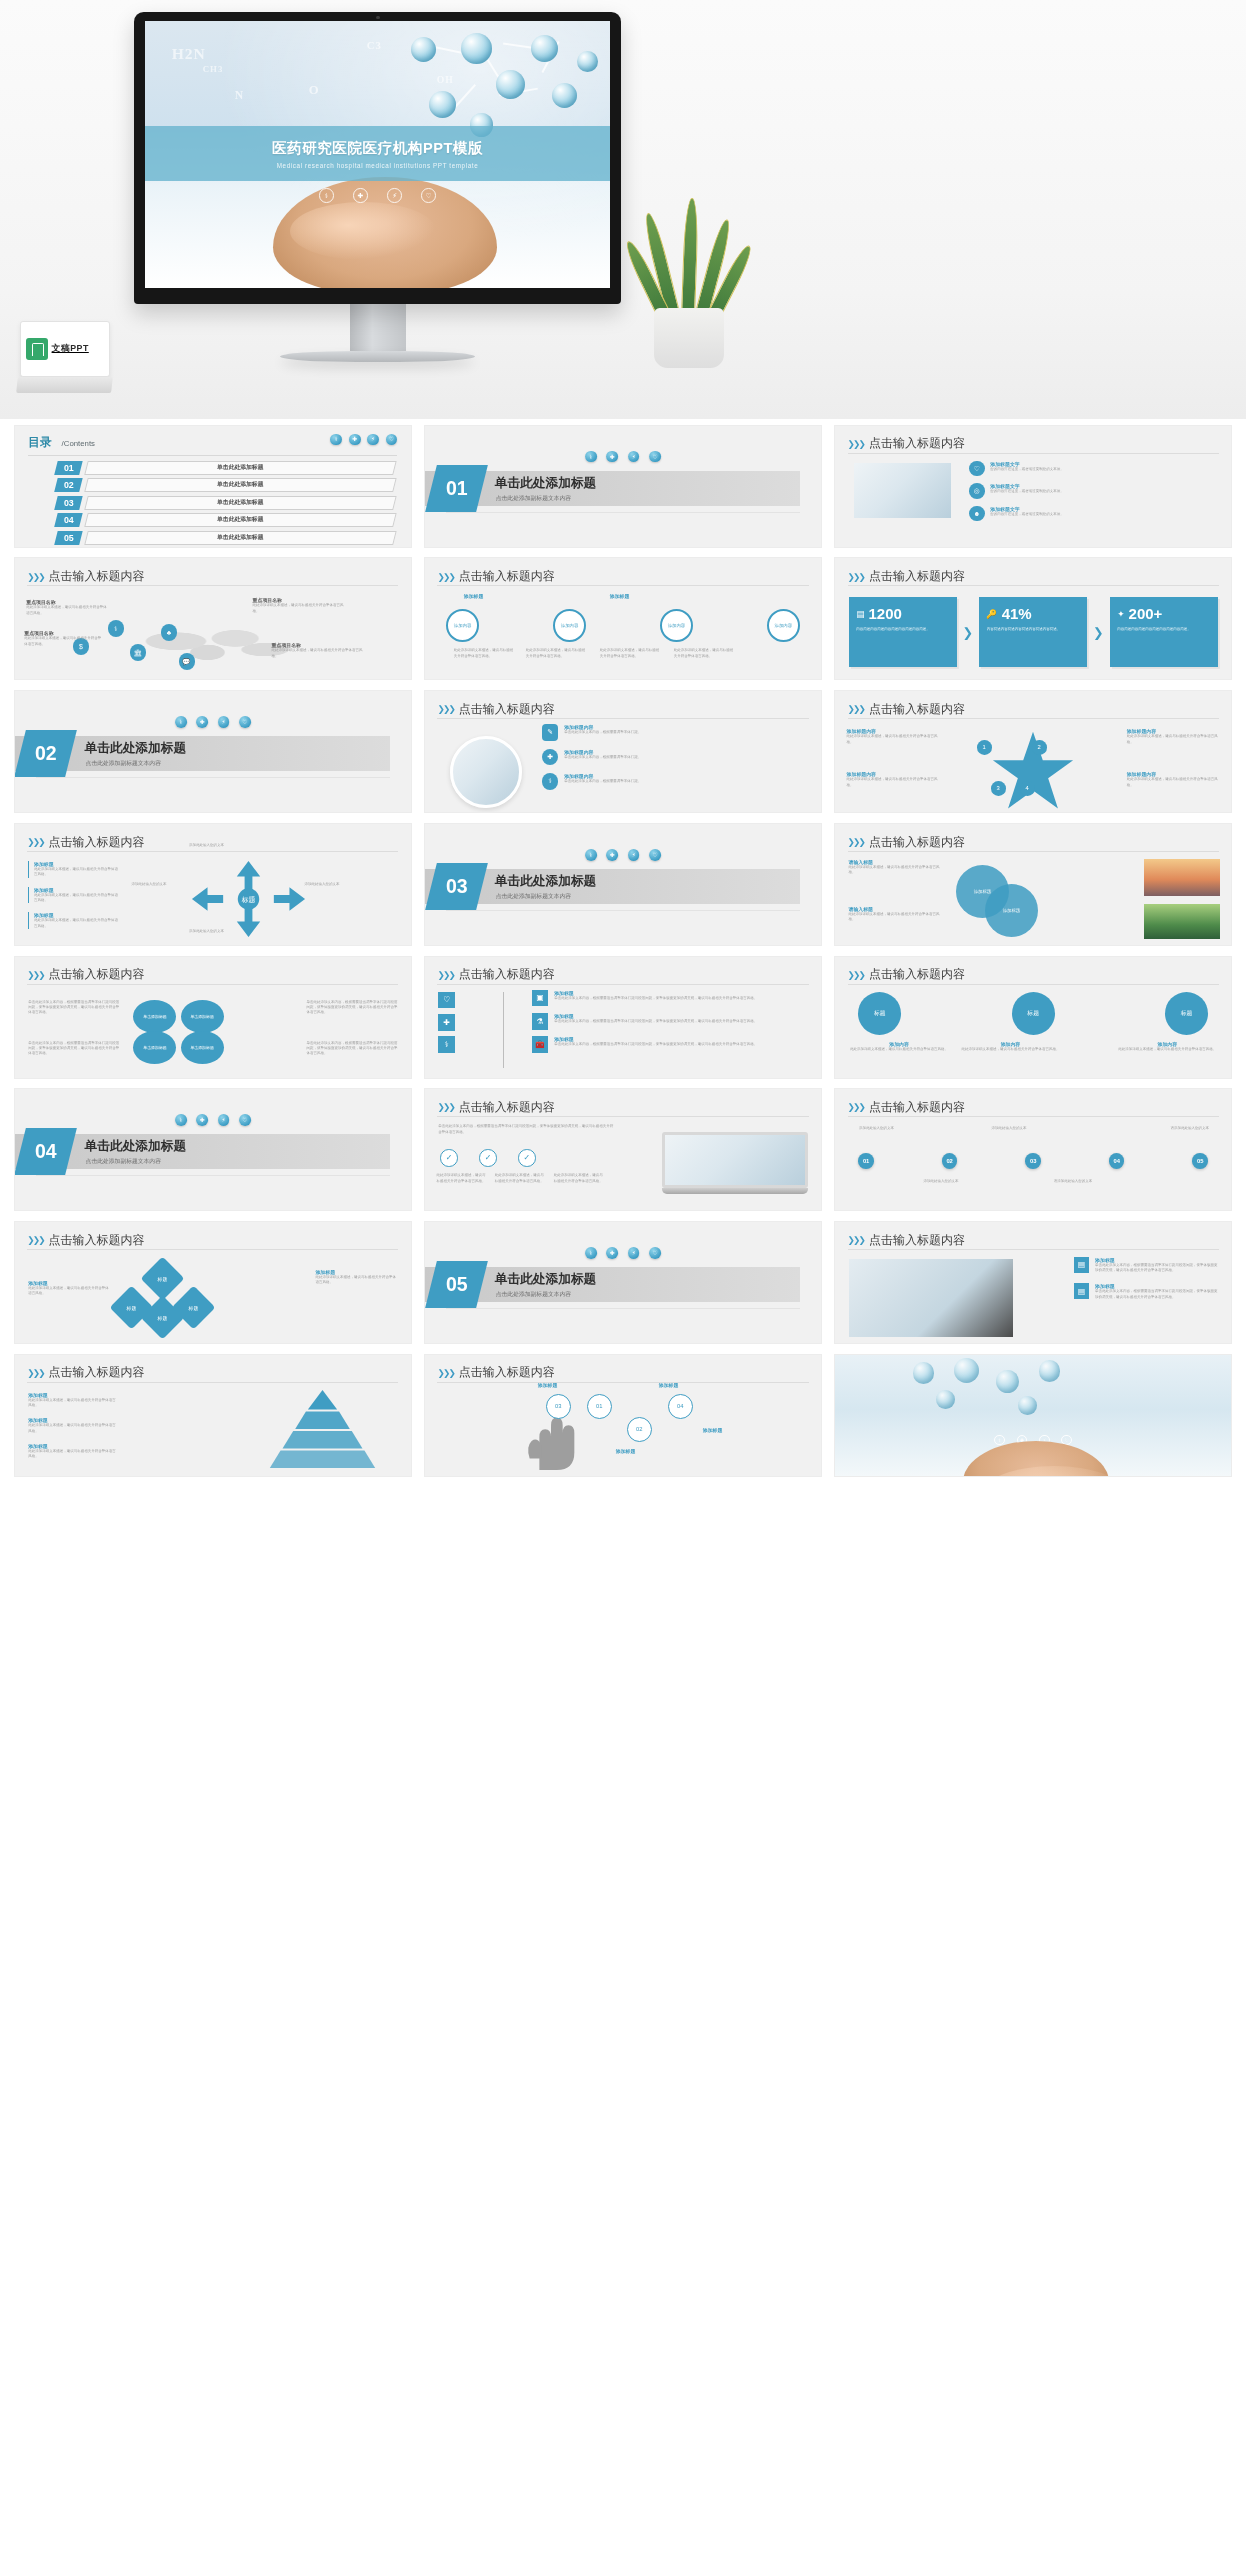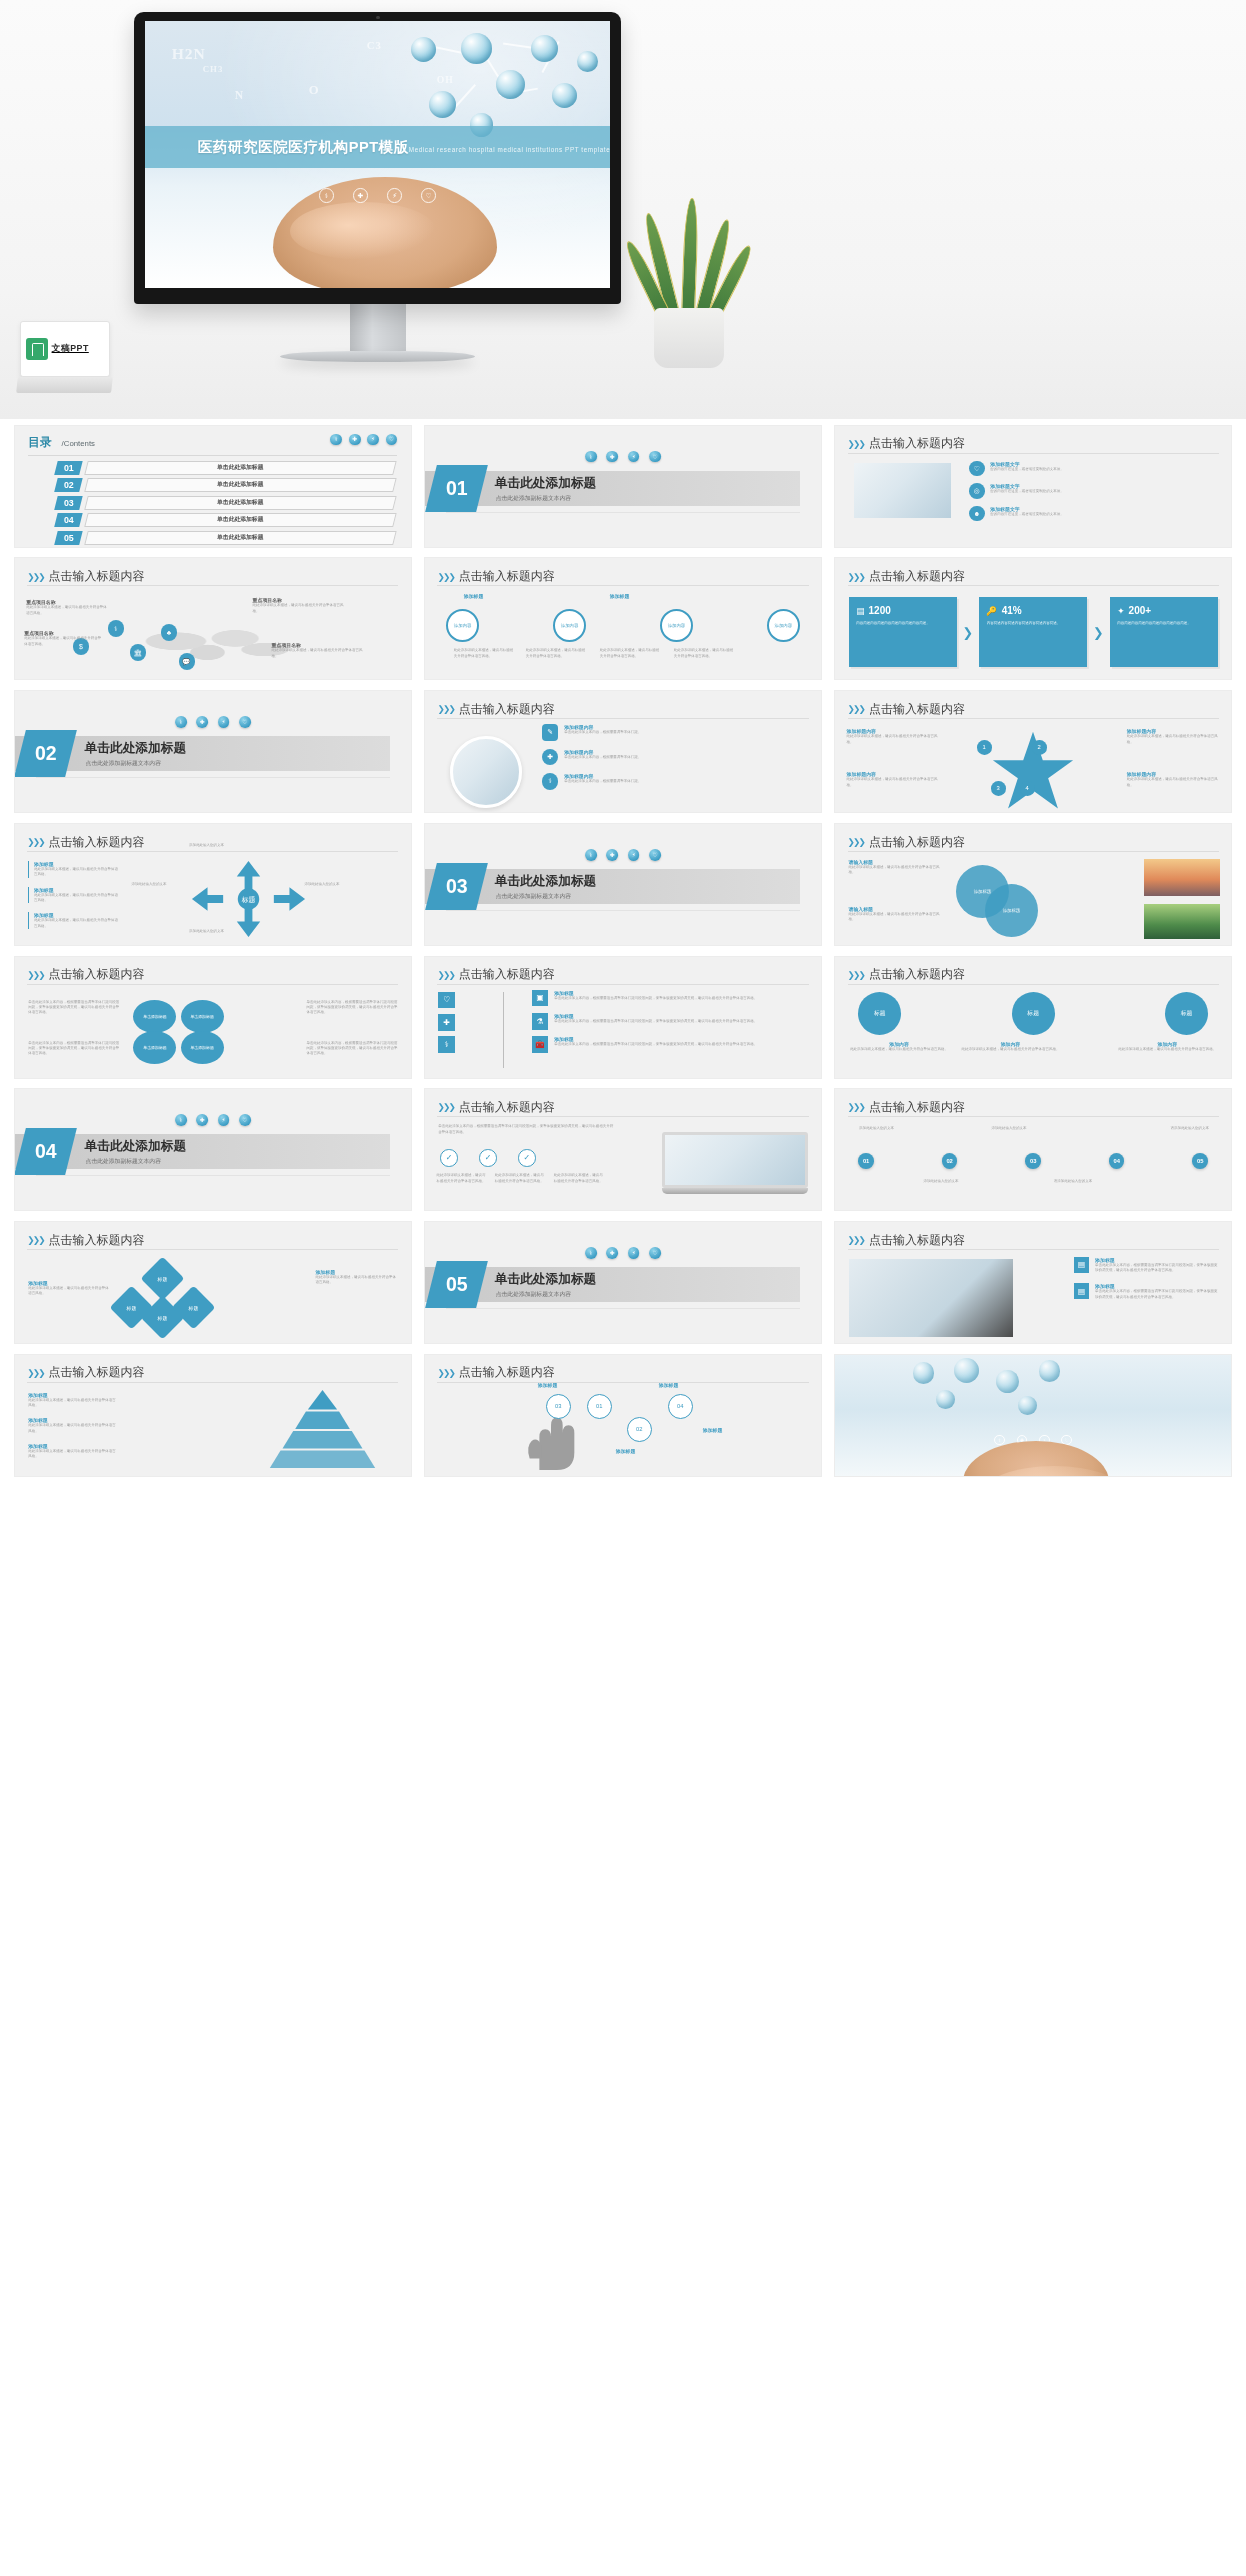--- a/index.html
+++ b/index.html
@@ -42,23 +42,23 @@
     font-family:"Liberation Serif", serif; letter-spacing:1px;
   }
   .mol { position:absolute; }
   .mol .atom{
     position:absolute; border-radius:50%;
     background: radial-gradient(circle at 33% 28%, #ffffff 0%, #bfe2ef 38%, #7cc3dd 72%, #5aa9c6 100%);
     box-shadow: inset -1.9px -2.9px 4.9px rgba(40,110,140,.35);
   }
   .mol .bond{ position:absolute; background:rgba(255,255,255,.75); height:1.9px; }
   .screen-titlebar{
-    position:absolute; left:0; right:0; top:105px; height:42px;
+    position:absolute; left:0; right:0; top:105px; height:55px;
     background: rgba(104,180,206,.80);
-    display:flex; align-items:center; justify-content:flex-end;
+    display:flex; flex-direction:column; align-items:center; justify-content:center;
   }
   .screen-title{ color:#ffffff; font-size:14.6px; font-weight:700; letter-spacing:0.5px; text-shadow:0 1px 1.9px rgba(0,0,0,.12); }
   .screen-sub{ color:rgba(255,255,255,.85); font-size:6.3px; letter-spacing:0.6px; margin-top:3.9px; }
   .screen-icons{ position:absolute; left:0; right:0; top:167px; display:flex; justify-content:center; gap:19.5px; }
   .sc-ico{
     width:14.6px;height:14.6px;border-radius:50%;border:1px solid rgba(255,255,255,.85);
     display:flex;align-items:center;justify-content:center;color:#fff;font-size:6.8px;
   }
   .hand{
     position:absolute; left:50%; bottom:-5.8px; width:224px; height:117px; margin-left:-105px;
@@ -168,21 +168,21 @@
     position:relative; overflow:hidden;
   }
   .photo.doc{ background:linear-gradient(135deg,#eef3f6 0%,#dbe7ee 45%,#b9cfdc 100%); }
   .photo.sun{ background:linear-gradient(180deg,#f3c98a,#e08a5a 55%,#7d5f63); }
   .photo.green{ background:linear-gradient(180deg,#a8cf7f,#4e8b4a 60%,#2f5f3a); }
 
   .stat-card{
     background:#3f9dc3; color:#fff; position:relative; overflow:hidden;
     box-shadow:1.9px 1.9px 0 rgba(0,0,0,.06);
   }
-  .stat-num{ font-size:10px; font-weight:700; }
+  .stat-num{ font-size:15px; font-weight:700; }
   .stat-body{ font-size:3.5px; line-height:1.6; color:rgba(255,255,255,.92); }
   .arrow-next{ color:#3f9dc3; font-size:12.7px; font-weight:700; }
 
   .star-wrap{ position:absolute; left:50%; top:39px; transform:translateX(-50%); }
 
   .final{
     position:relative; overflow:hidden;
     background: linear-gradient(180deg,#e8f1f6 0%,#d6e7f0 45%,#f3f8fa 100%);
   }
   .final-band{

